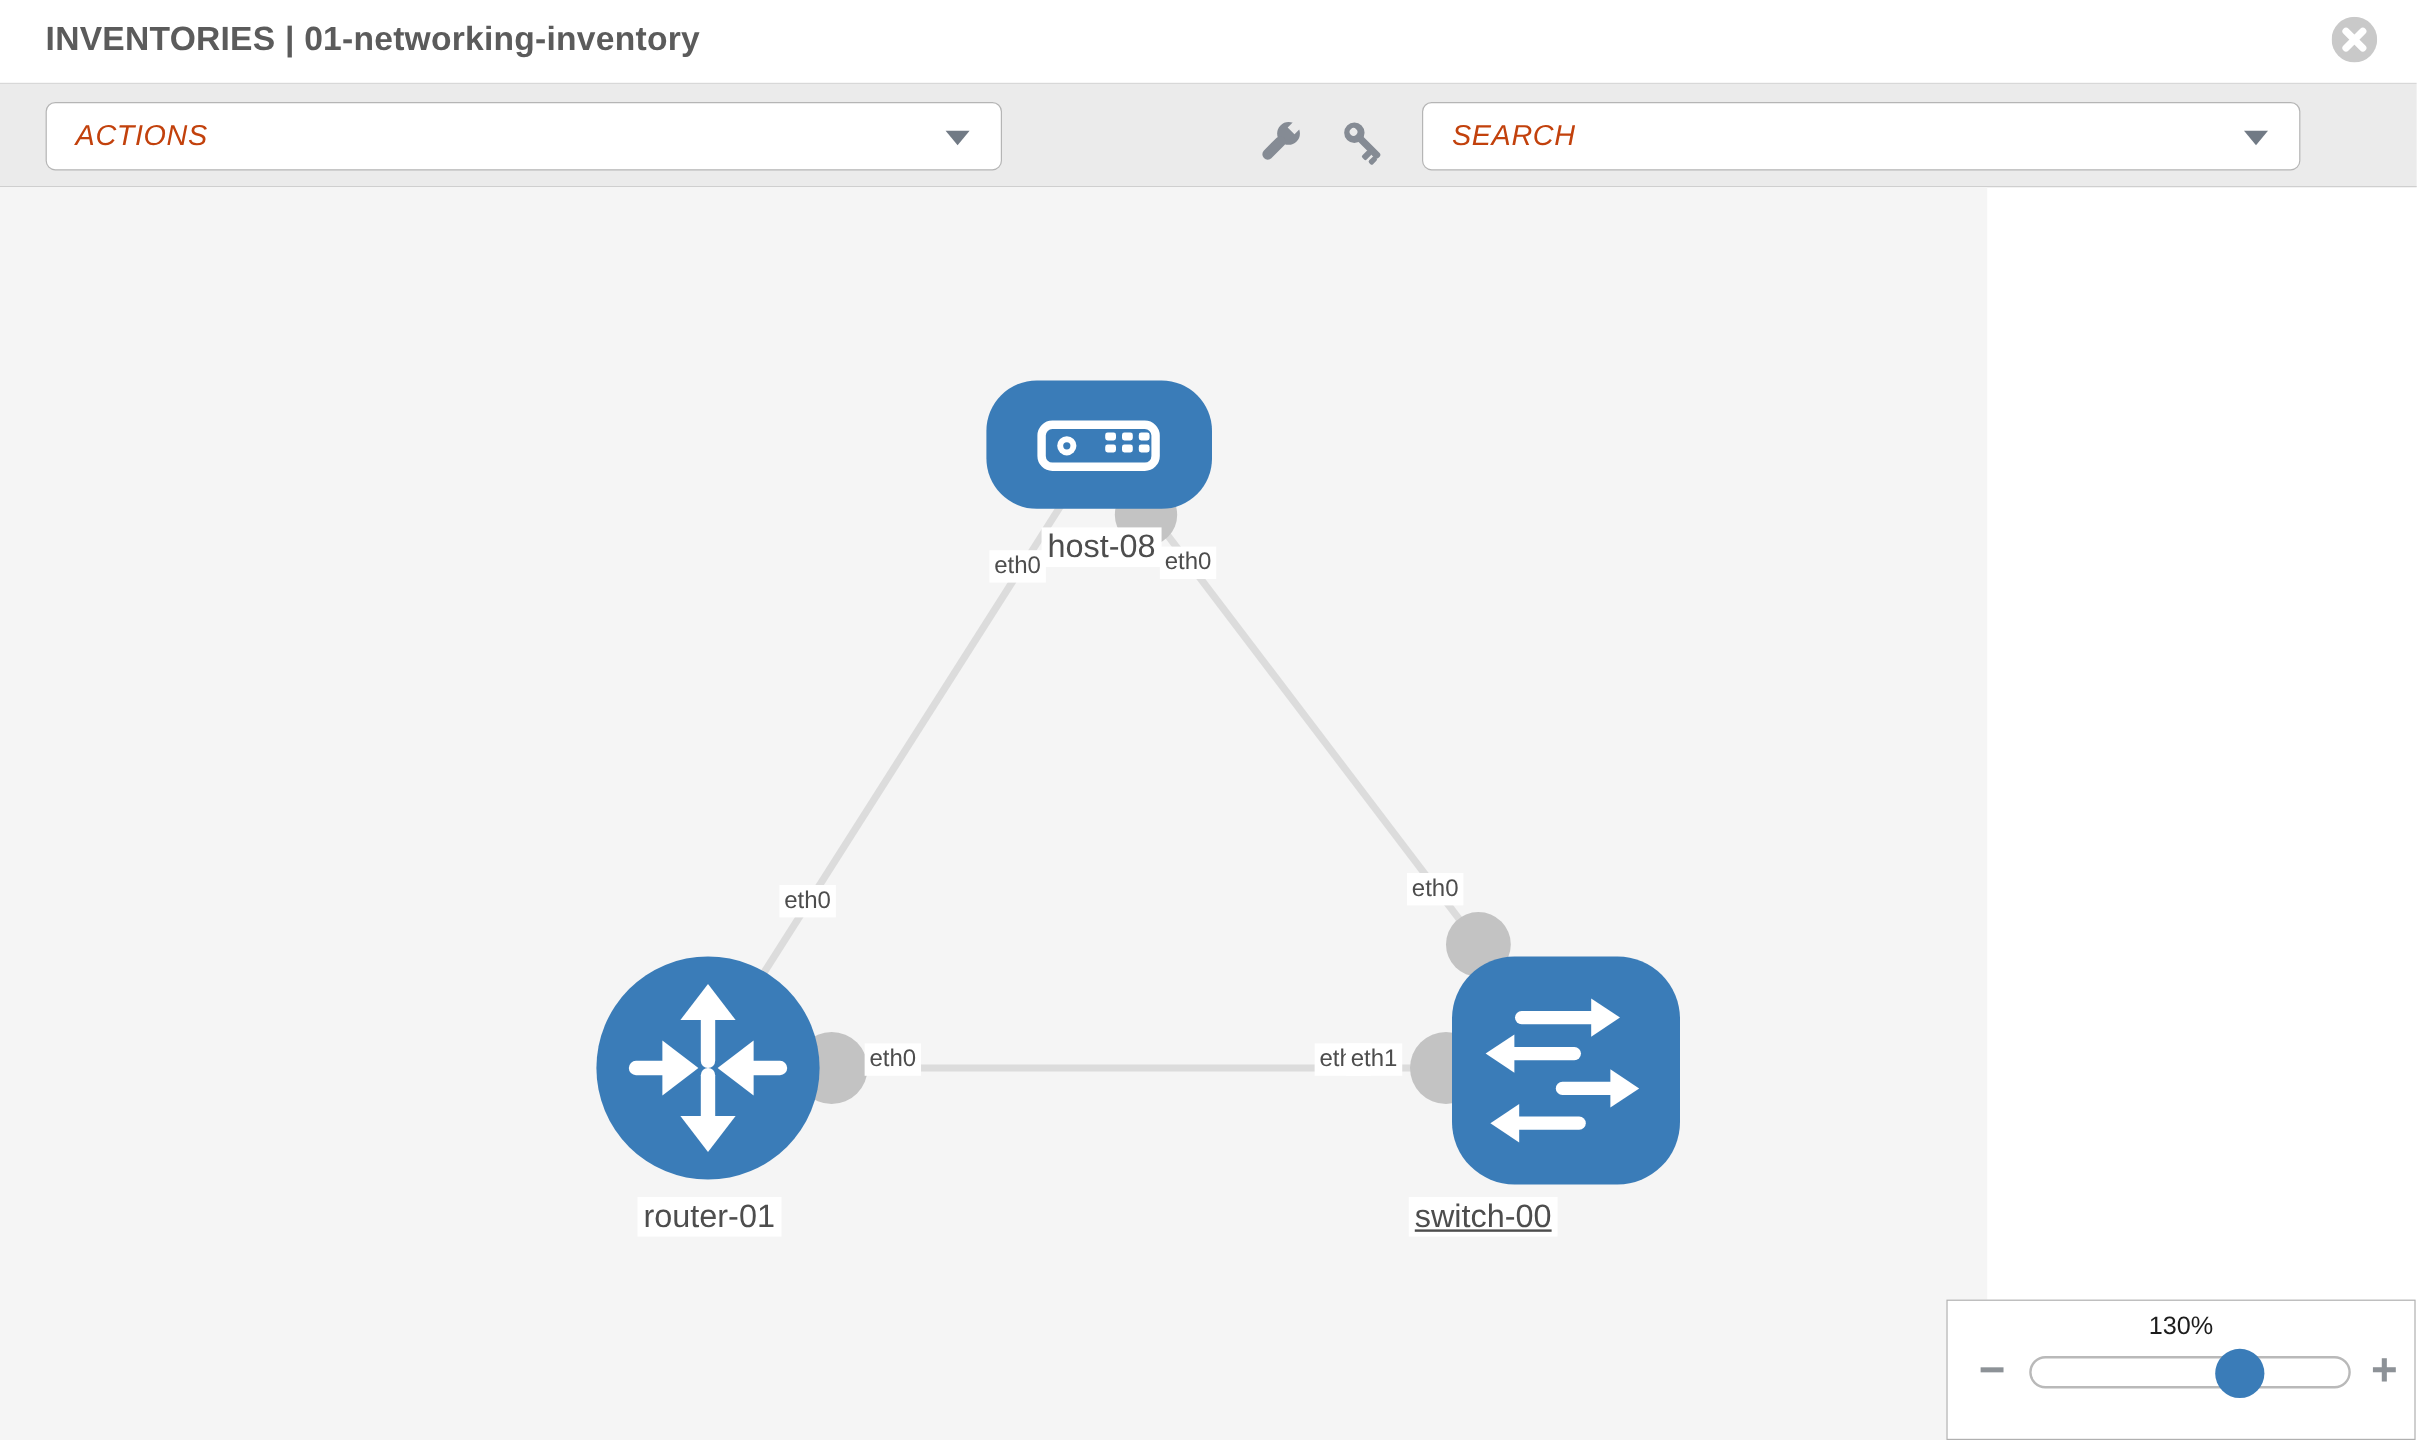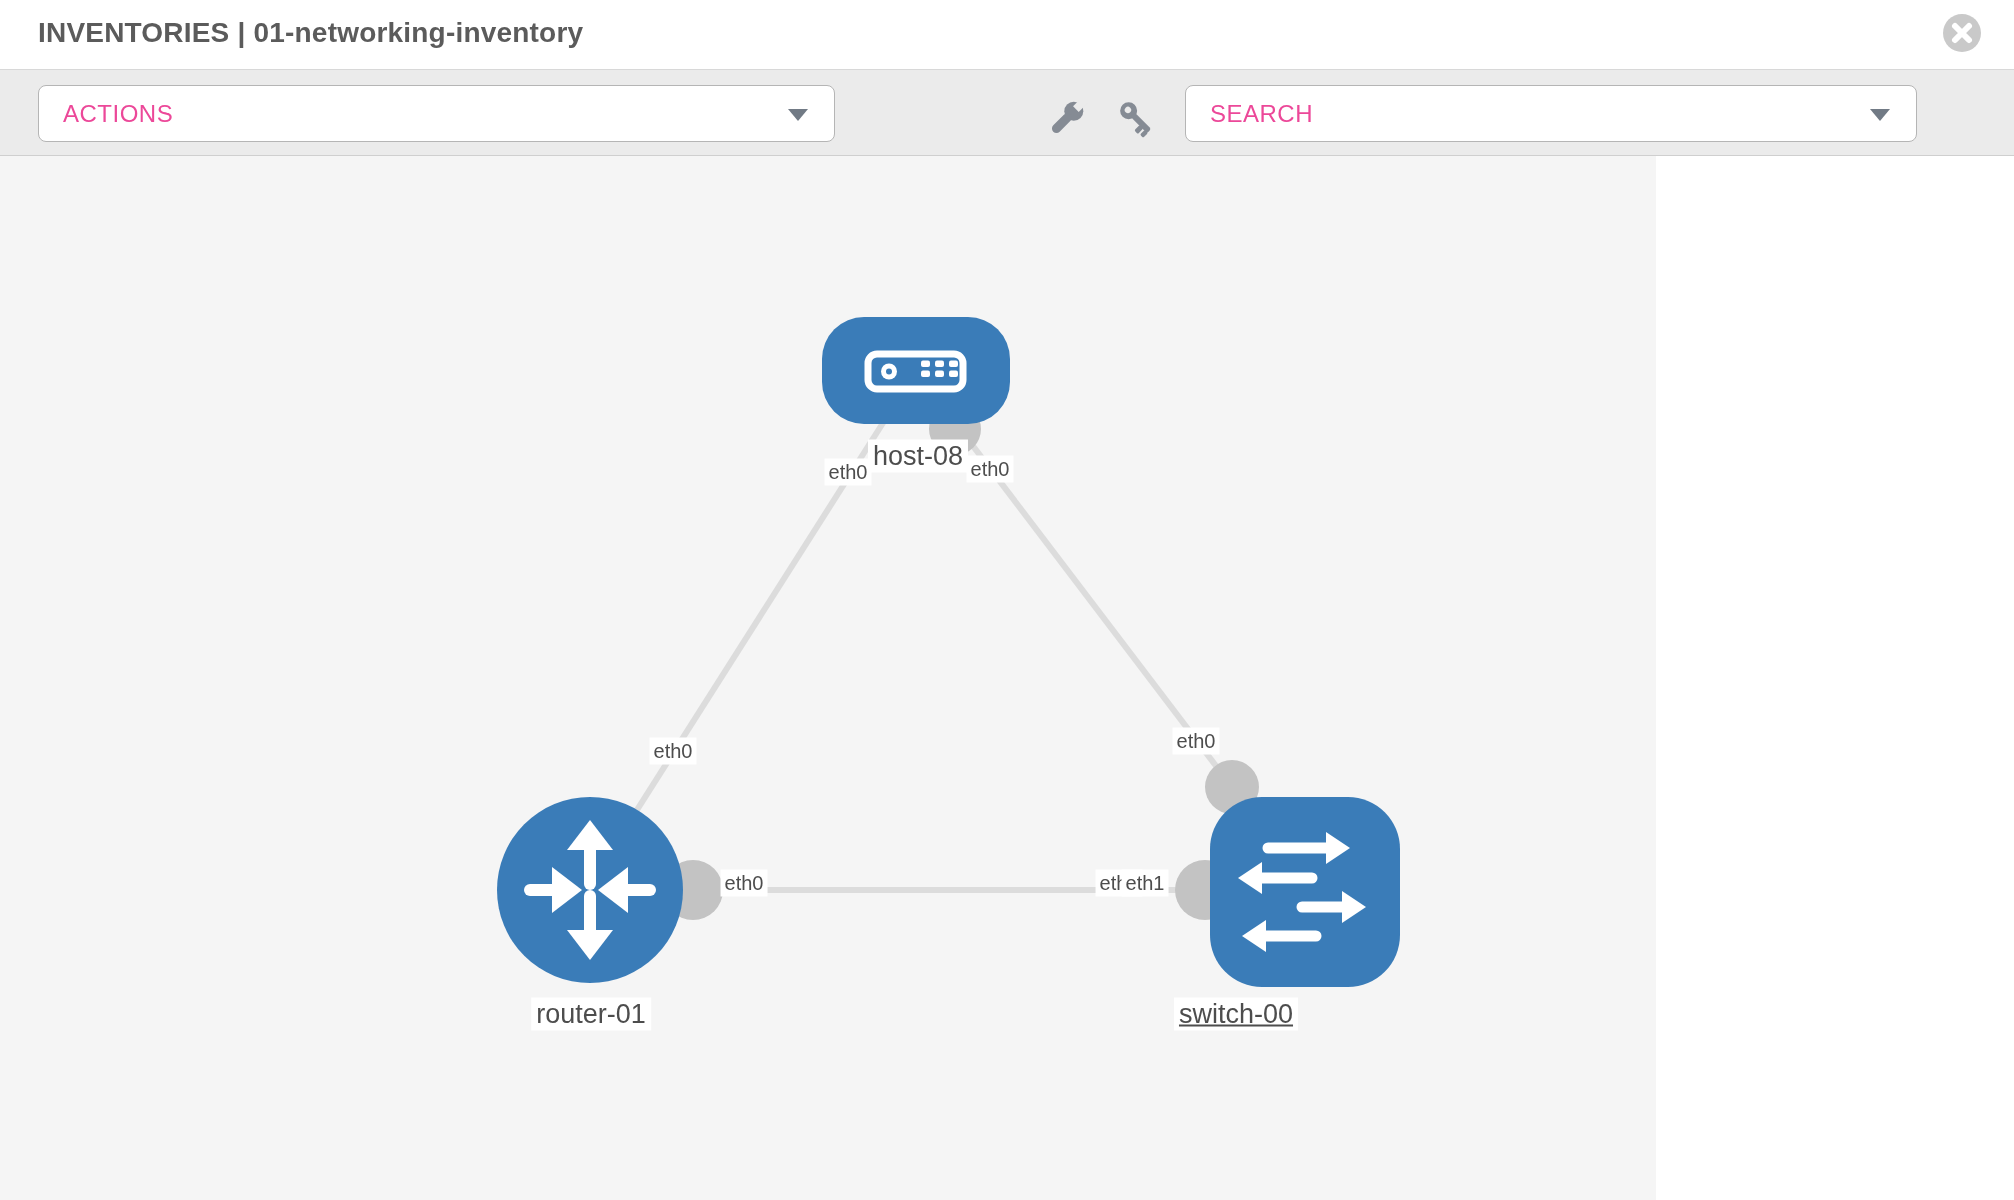--- a/index.html
+++ b/index.html
@@ -14,21 +14,21 @@
                font-weight:bold; color:#5b5b5b; letter-spacing:0.2px; }
   .close-btn { position:absolute; right:33px; top:14px; width:38px; height:38px;
                cursor:pointer; }
 
   
   .toolbar { position:absolute; top:70px; left:0; width:100%; height:86px;
              background:#ebebeb; border-bottom:1px solid #cfcfcf; }
   .select-box { position:absolute; top:15px; height:57px; background:#fff;
                 border:1px solid #b5b5b5; border-radius:8px; display:flex;
                 align-items:center; padding:0 24px; cursor:pointer; }
-  .select-box .lbl { font-size:24px; color:#ec4899; letter-spacing:0.5px; }
+  .select-box .lbl { font-size:24px; color:#c2410c; letter-spacing:0.5px;font-style:italic; }
   .caret { position:absolute; right:26px; top:50%; margin-top:-5px; width:0; height:0;
            border-left:10px solid transparent; border-right:10px solid transparent;
            border-top:12px solid #717a85; }
   .actions-box { left:38px; width:797px; }
   .search-box  { left:1185px; width:732px; }
   .tool-icon { position:absolute; top:27px; width:44px; height:44px; cursor:pointer; }
 
   
   .canvas { position:absolute; top:156px; left:0; width:1656px; height:1044px;
             background:#f5f5f5; }
@@ -172,14 +172,26 @@
     <span class="nlabel iface" style="left:1196px; top:585px;">eth0</span>
 
     <span class="nlabel iface" style="left:744px; top:727px;">eth0</span>
     <span class="nlabel iface behind" style="left:1119px; top:727px;">eth0</span>
     <span class="nlabel iface front" style="left:1145px; top:727px;">eth1</span>
 
     <span class="nlabel nodename" style="left:591px; top:858px;">router-01</span>
     <span class="nlabel nodename" style="left:1236px; top:858px;text-decoration:underline;">switch-00</span>
   </div>
 
+  <div class="zoom-panel">
+    <div class="zoom-level">130%</div>
+    <div class="zoom-glyph zoom-out">
+      <span>−</span>
+    </div>
+    <div class="slider-track">
+      <div class="slider-thumb"></div>
+    </div>
+    <div class="zoom-glyph zoom-in">
+      <span>+</span>
+    </div>
+  </div>
 
 </div>
 
 </body></html>

